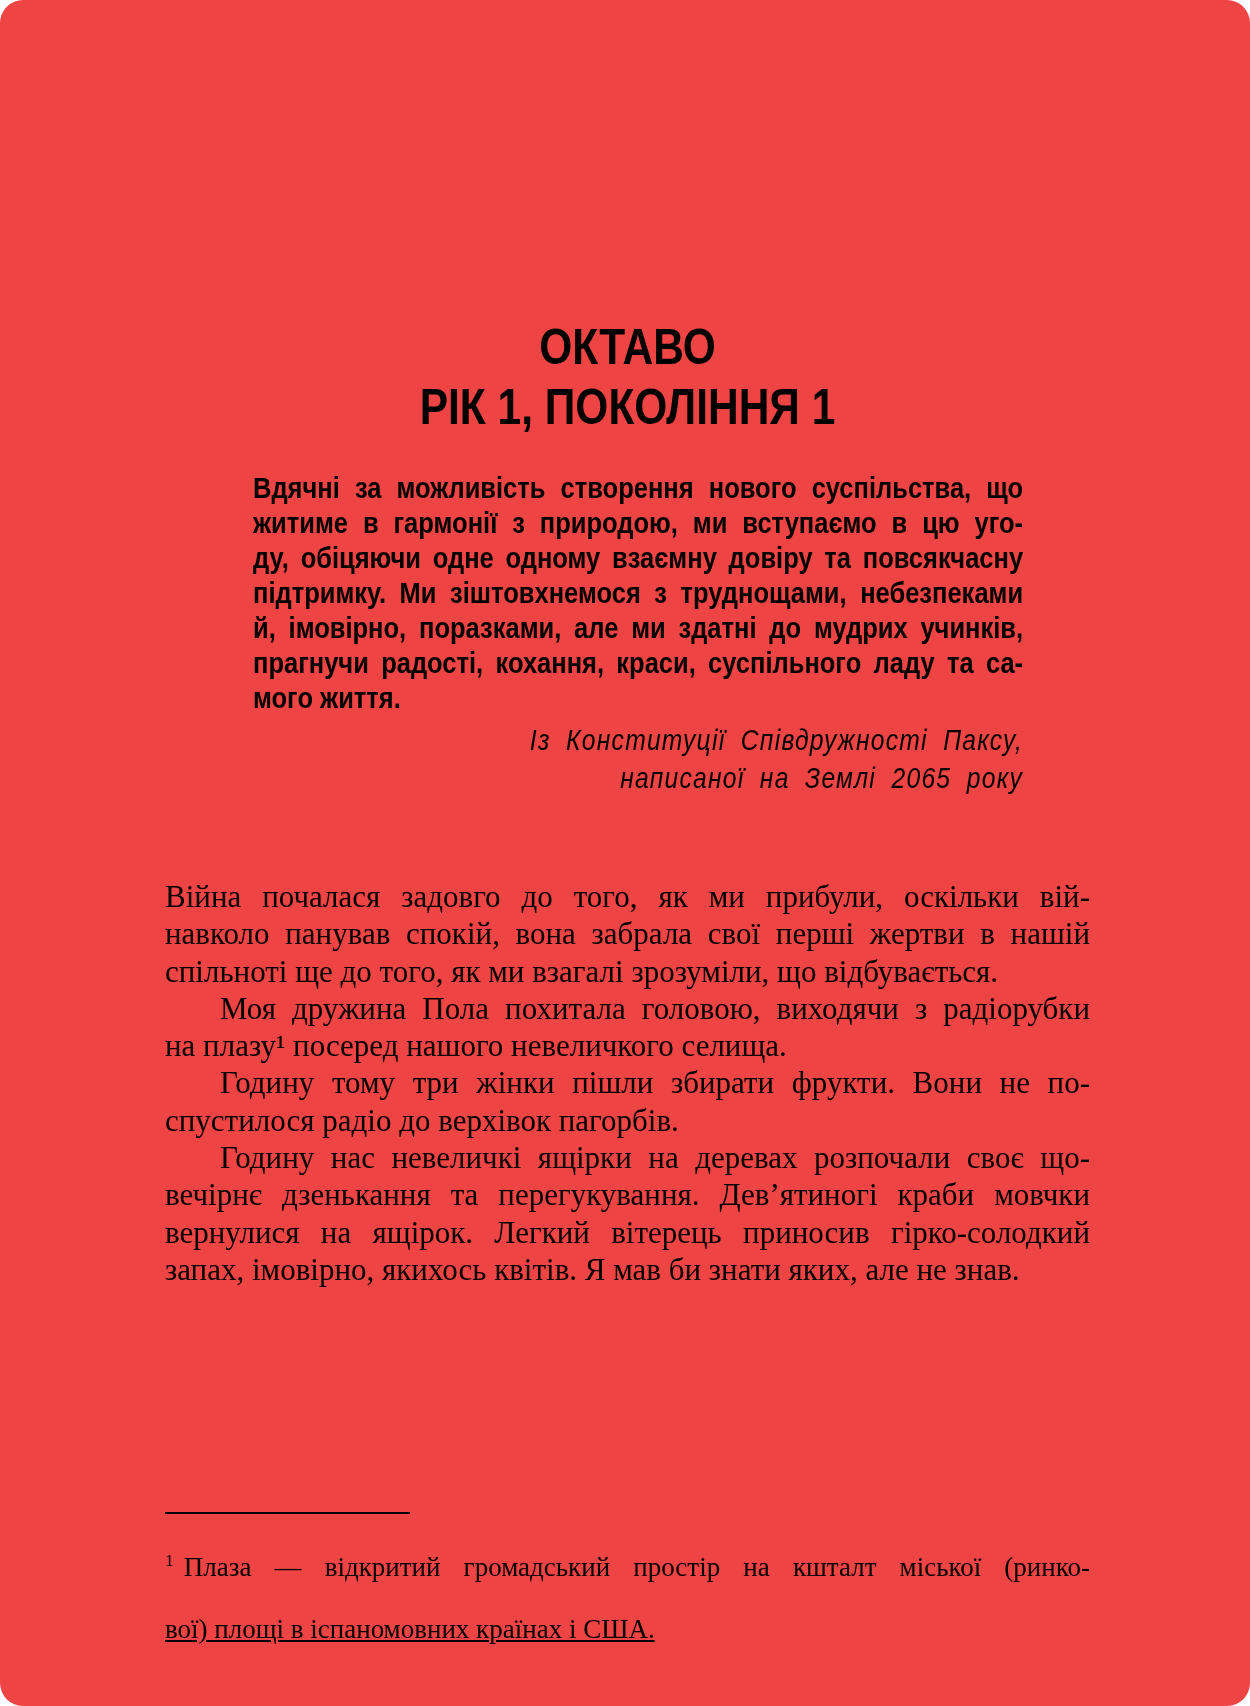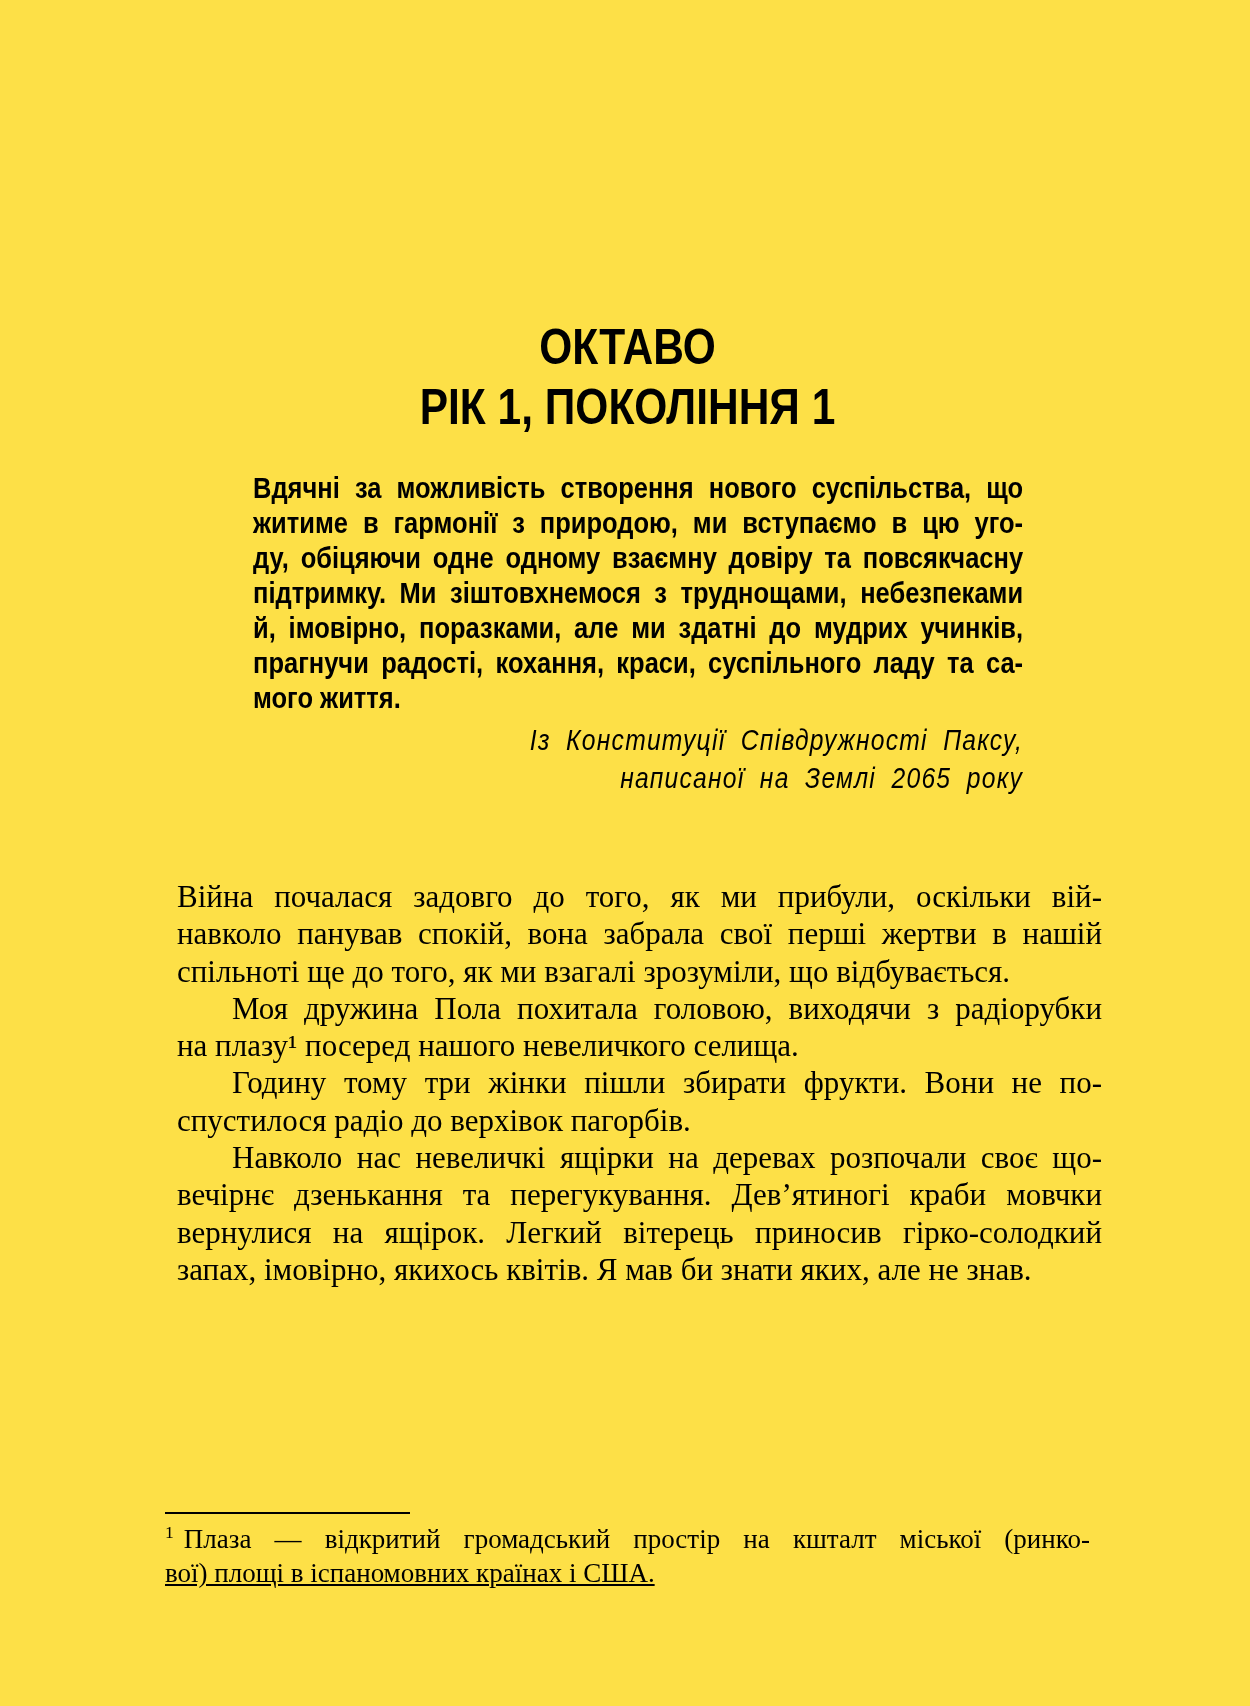--- a/index.html
+++ b/index.html
@@ -4,23 +4,24 @@
 <style>
   html, body {
     margin: 0;
     padding: 0;
     background: #ffffff;
   }
   .page {
     position: relative;
     width: 1250px;
     height: 1706px;
-    background: #fde047;
+    background: #ef4444;
     color: #000000;
     overflow: hidden;
+    border-radius: 23px;
   }
 
   
   .chapter-title {
     position: absolute;
     left: 165px;
     top: 283px;
     width: 925px;
     text-align: center;
     font-family: "Liberation Sans", sans-serif;
@@ -64,21 +65,20 @@
 
   
   .body-text {
     position: absolute;
     left: 165px;
     top: 878px;
     width: 925px;
     font-family: "Liberation Serif", serif;
     font-size: 31px;
     line-height: 37.3px;
-    margin-left: 12px;
   }
   .body-text .line {
     text-align: justify;
     text-align-last: justify;
   }
   .body-text .line.end {
     text-align-last: left;
   }
   .body-text .line.indent {
     text-indent: 55px;
@@ -98,20 +98,21 @@
     left: 165px;
     top: 1522px;
     width: 925px;
     font-family: "Liberation Serif", serif;
     font-size: 27px;
     line-height: 34px;
   }
   .footnote .line {
     text-align: justify;
     text-align-last: justify;
+    margin-top: 28px;
   }
   .footnote .line.end {
     text-align-last: left;
     text-decoration: underline;
   }
   .fn-marker {
     font-size: 0.65em;
     vertical-align: super;
     line-height: 0;
     margin-right: 10px;
@@ -151,21 +152,21 @@
       </div>
       <div>
         <div class="line indent">Моя дружина Пола похитала головою, виходячи з радіорубки</div>
         <div class="line end">на плазу¹ посеред нашого невеличкого селища.</div>
       </div>
       <div>
         <div class="line indent">Годину тому три жінки пішли збирати фрукти. Вони не по-</div>
         <div class="line end">спустилося радіо до верхівок пагорбів.</div>
       </div>
       <div>
-        <div class="line indent">Навколо нас невеличкі ящірки на деревах розпочали своє що-</div>
+        <div class="line indent">Годину нас невеличкі ящірки на деревах розпочали своє що-</div>
         <div class="line">вечірнє дзенькання та перегукування. Дев’ятиногі краби мовчки</div>
         <div class="line">вернулися на ящірок. Легкий вітерець приносив гірко-солодкий</div>
         <div class="line end">запах, імовірно, якихось квітів. Я мав би знати яких, але не знав.</div>
       </div>
     </div>
 
   <div class="footnote-rule"></div>
 
   <div class="footnote">
     <div class="line">

